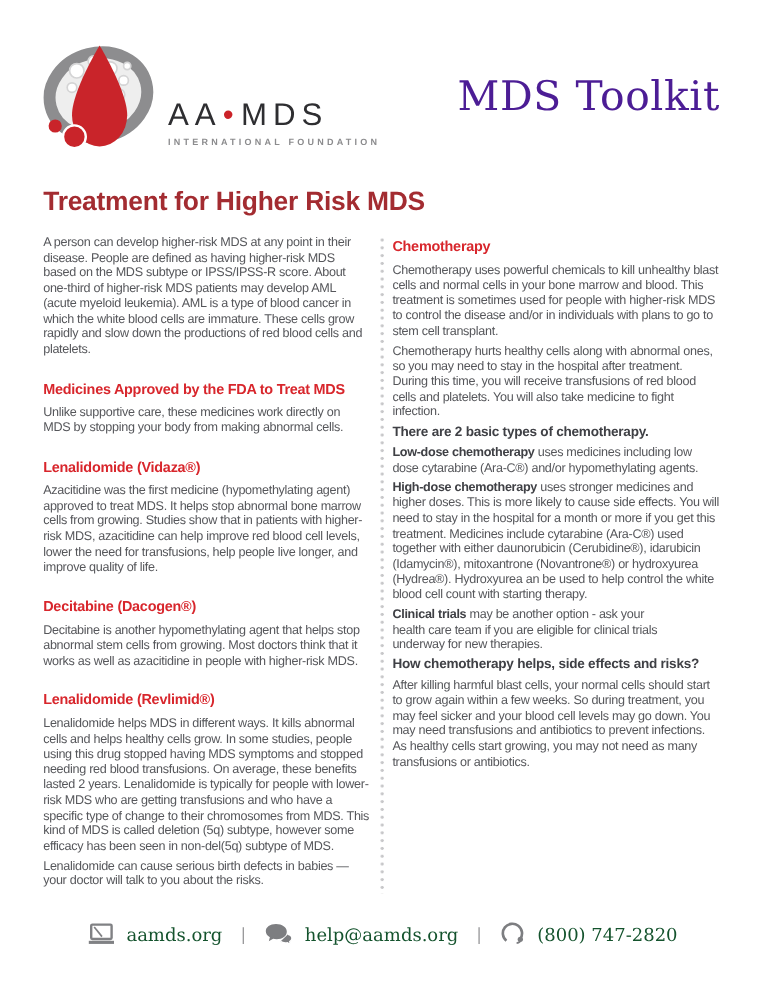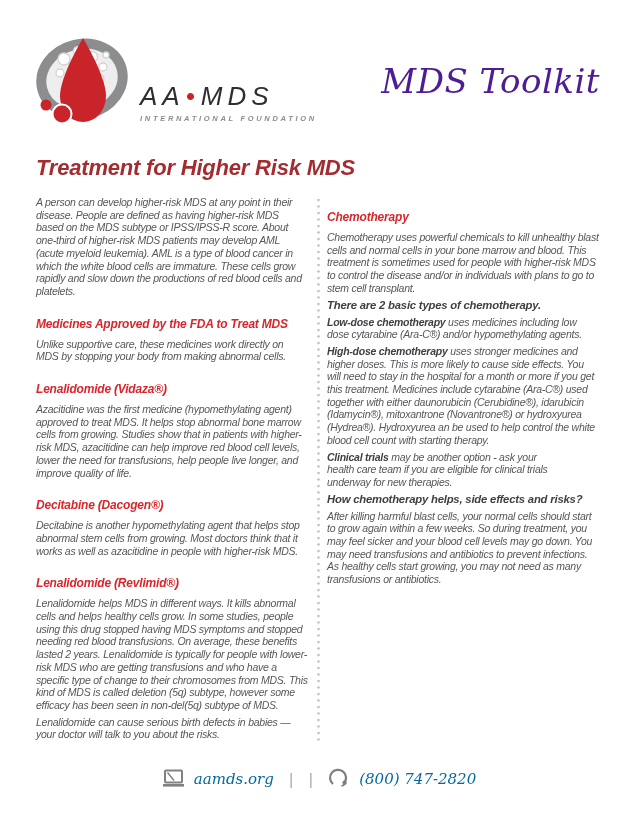--- a/index.html
+++ b/index.html
@@ -1,20 +1,20 @@
 <!DOCTYPE html>
 <html><head>
 <meta charset="utf-8">
 <style>
   * { margin:0; padding:0; box-sizing:border-box; }
   html,body { background:#ffffff; }
   .page {
     position:relative; width:638px; height:826px; margin:0 auto;
     background:#ffffff; overflow:hidden;
-    font-family:"Liberation Sans", sans-serif; color:#56575b;font-style:italic;
+    font-family:"Liberation Sans", sans-serif; color:#56575b;
   }
   
   .header { display:flex; justify-content:space-between; align-items:flex-start;
     padding:33px 38px 0 36px; }
   .logo { display:flex; align-items:flex-end; }
   .logo-text { margin-left:8px; padding-bottom:10px; }
   .logo-name { font-size:26px; font-weight:500; letter-spacing:5px; color:#2e2e31; line-height:1; }
   .logo-dot { color:#cb2228; margin:0 1px; }
   .logo-tagline { margin-top:5px; font-size:7.5px; font-weight:600; letter-spacing:2.7px;
     color:#8c8c8e; white-space:nowrap; }
@@ -27,34 +27,34 @@
   .columns { display:flex; margin:15px 35px 0 36px; align-items:stretch; }
   .col { font-size:10.5px; line-height:12.7px; letter-spacing:-0.25px; color:#56575b; }
   .col-left  { width:272px; }
   .col-right { width:273px; }
   .divider { width:3px; margin:2px 7px 0 9px;
     background-image:radial-gradient(circle at 1.5px 2px, #c7c7c9 1.1px, transparent 1.5px);
     background-size:3px 6.5px; background-repeat:repeat-y; }
   .col p { margin:0 0 4px 0; }
   .red-h { color:#d8262c; font-weight:700; font-size:12px; letter-spacing:-0.2px;
     margin:19px 0 7px 0; line-height:14px; }
-  .red-h.first { margin-top:14px; }
+  .red-h.first { margin-top:2px; }
   .dark-h { color:#3f4045; font-weight:700; font-size:11.3px; letter-spacing:-0.2px; line-height:13px; }
   .lead { font-weight:700; color:#3f4045; }
   .mt-types { margin-top:22px; }
   .mt-low { margin-top:26px; }
   .mt-high { margin-top:26px; }
   .mt-trials { margin-top:28px; }
   .mt-how { margin-top:26px; margin-bottom:7px; }
   .preline { white-space:pre-line;text-align:center; }
   
   .footer { position:absolute; left:0; right:0; top:768px;
     display:flex; justify-content:center; align-items:center; gap:15px;
     font-family:"DejaVu Serif", serif; font-size:15px; color:#77787b; }
-  .f-item { display:inline-flex; align-items:center; gap:9px; color:#0369a1; text-decoration:none; }
+  .f-item { display:inline-flex; align-items:center; gap:9px; color:#14532d; text-decoration:none; }
   .f-sep { color:#9a9a9c; font-size:14px; }
   .icon svg { display:block; }
 </style>
 </head>
 <body>
 
 <div class="page">
 
   <div class="header">
     <div class="logo">
@@ -106,20 +106,21 @@
       <h2 class="red-h">Lenalidomide (Revlimid®)</h2>
       <p>Lenalidomide helps MDS in different ways. It kills abnormal cells and helps healthy cells grow. In some studies, people using this drug stopped having MDS symptoms and stopped needing red blood transfusions. On average, these benefits lasted 2 years. Lenalidomide is typically for people with lower-risk MDS who are getting transfusions and who have a specific type of change to their chromosomes from MDS. This kind of MDS is called deletion (5q) subtype, however some efficacy has been seen in non-del(5q) subtype of MDS.</p>
       <p>Lenalidomide can cause serious birth defects in babies — your doctor will talk to you about the risks.</p>
     </section>
 
     <div class="divider"></div>
 
     <section class="col col-right">
       <h2 class="red-h first">Chemotherapy</h2>
       <p>Chemotherapy uses powerful chemicals to kill unhealthy blast cells and normal cells in your bone marrow and blood. This treatment is sometimes used for people with higher-risk MDS to control the disease and/or in individuals with plans to go to stem cell transplant.</p>
+      <p>Chemotherapy hurts healthy cells along with abnormal ones, so you may need to stay in the hospital after treatment. During this time, you will receive transfusions of red blood cells and platelets. You will also take medicine to fight infection.</p>
 
       <p class="dark-h mt-types">There are 2 basic types of chemotherapy.</p>
 
       <p class="mt-low"><span class="lead">Low-dose chemotherapy</span><span> uses medicines including low dose cytarabine (Ara-C®) and/or hypomethylating agents.</span></p>
 
       <p class="mt-high"><span class="lead">High-dose chemotherapy</span><span> uses stronger medicines and higher doses. This is more likely to cause side effects. You will need to stay in the hospital for a month or more if you get this treatment. Medicines include cytarabine (Ara-C®) used together with either daunorubicin (Cerubidine®), idarubicin (Idamycin®), mitoxantrone (Novantrone®) or hydroxyurea (Hydrea®). Hydroxyurea an be used to help control the white blood cell count with starting therapy.</span></p>
 
       <p class="mt-trials"><span class="lead">Clinical trials</span><span class="preline"> may be another option - ask your
 health care team if you are eligible for clinical trials
 underway for new therapies.</span></p>
@@ -134,20 +135,29 @@
       <span class="icon">
         <svg width="23" height="19" viewBox="0 0 23 19">
           <rect x="3" y="1.5" width="17" height="12" rx="1" fill="none" stroke="#808184" stroke-width="2"></rect>
           <line x1="5.5" y1="3.5" x2="12" y2="11.5" stroke="#808184" stroke-width="1.4"></line>
           <rect x="1" y="15" width="21" height="2.6" fill="#808184"></rect>
         </svg>
       </span>
       <span>aamds.org</span>
     </a>
     <span class="f-sep">|</span>
+    <a class="f-item" href="#">
+      <span class="icon">
+        <svg width="25" height="19" viewBox="0 0 25 19">
+          <path d="M10,1 C5,1 1.5,3.6 1.5,7 c0,2.1 1.3,3.9 3.4,5 l-0.9,3.4 3.6-2.1 c0.9,0.25 1.9,0.4 2.9,0.4 5,0 8.5-2.6 8.5-6.2 C19,3.6 15,1 10,1 Z" fill="#7d7e81"></path>
+          <path d="M20,9.5 c2,0.6 3.3,1.9 3.3,3.4 0,1.1-0.7,2.1-1.8,2.8 l0.5,2.4-2.5-1.5 c-0.5,0.12-1.1,0.2-1.7,0.2-1.6,0-3.1-0.5-4.1-1.3" fill="#7d7e81" stroke="#ffffff" stroke-width="1.2"></path>
+        </svg>
+      </span>
+      <span>help@aamds.org</span>
+    </a>
     <span class="f-sep">|</span>
     <span class="f-item">
       <span class="icon">
         <svg width="22" height="21" viewBox="0 0 22 21">
           <path d="M5,16 A8,8 0 1 1 16.5,14.5" fill="none" stroke="#7d7e81" stroke-width="2.2"></path>
           <path d="M16.5,14.5 q0.5,3-3,3.4" fill="none" stroke="#7d7e81" stroke-width="1.6"></path>
           <circle cx="16.6" cy="14.8" r="2.2" fill="#7d7e81"></circle>
         </svg>
       </span>
       <span>(800) 747-2820</span>

